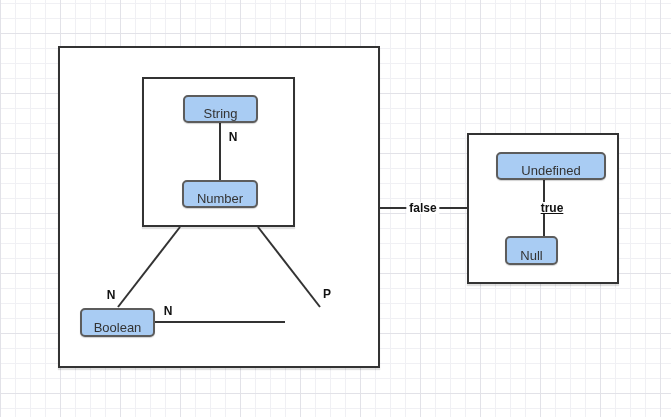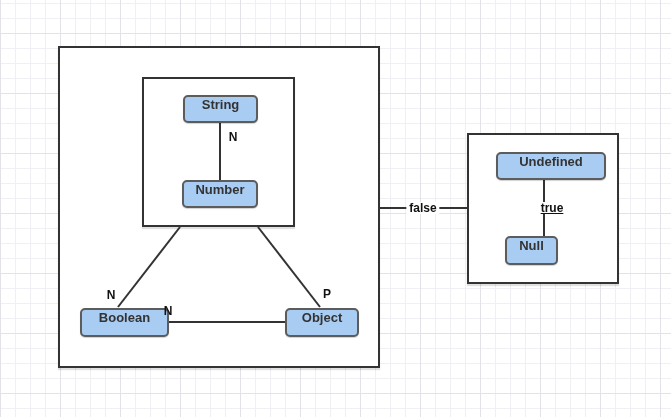--- a/index.html
+++ b/index.html
@@ -39,29 +39,28 @@
   .group.right { left:467px; top:133px; width:152px; height:151px; }
 
   svg.edges { position:absolute; left:0; top:0; width:671px; height:417px; pointer-events:none; }
   svg.edges line { stroke:var(--line); stroke-width:2; pointer-events:stroke; }
 
   .node {
     position:absolute; height:28px;
     background:var(--node-fill);
     border:2px solid var(--node-border);
     border-radius:5px;
-    display:flex; align-items:flex-start; justify-content:center;
+    display:flex; align-items:flex-end; justify-content:center;
     font-size:13px; color:var(--node-text);
     box-shadow:0 1px 1px rgba(0,0,0,0.18);
     cursor:default;
-    font-weight:bold;
   }
   .node-string    { left:183px; top:95px;  width:75px; }
   .node-number    { left:182px; top:180px; width:76px; }
-  .node-boolean   { left:80px;  top:308px; width:89px; height:29px; }
+  .node-boolean   { left:80px;  top:308px; width:75px; height:29px; }
   .node-object    { left:285px; top:308px; width:74px; height:29px; }
   .node-undefined { left:496px; top:152px; width:110px; }
   .node-null      { left:505px; top:236px; width:53px; height:29px; }
 
   .edge-label {
     position:absolute; transform:translate(-50%,-50%);
     font-size:12px; font-weight:700; color:var(--label-text);
     line-height:1; white-space:nowrap;
   }
   .edge-label.bg { background:#ffffff; padding:0 3px; }
@@ -92,23 +91,20 @@
 
   <div class="node node-string">
     <span>String</span>
   </div>
   <div class="node node-number">
     <span>Number</span>
   </div>
   <div class="node node-boolean">
     <span>Boolean</span>
   </div>
-  <div class="node node-object">
-    <span>Object</span>
-  </div>
   <div class="node node-undefined">
     <span>Undefined</span>
   </div>
   <div class="node node-null">
     <span>Null</span>
   </div>
 
   <div class="edge-label lbl-n-vertical">N</div>
   <div class="edge-label lbl-n-diag">N</div>
   <div class="edge-label lbl-n-horiz">N</div>

